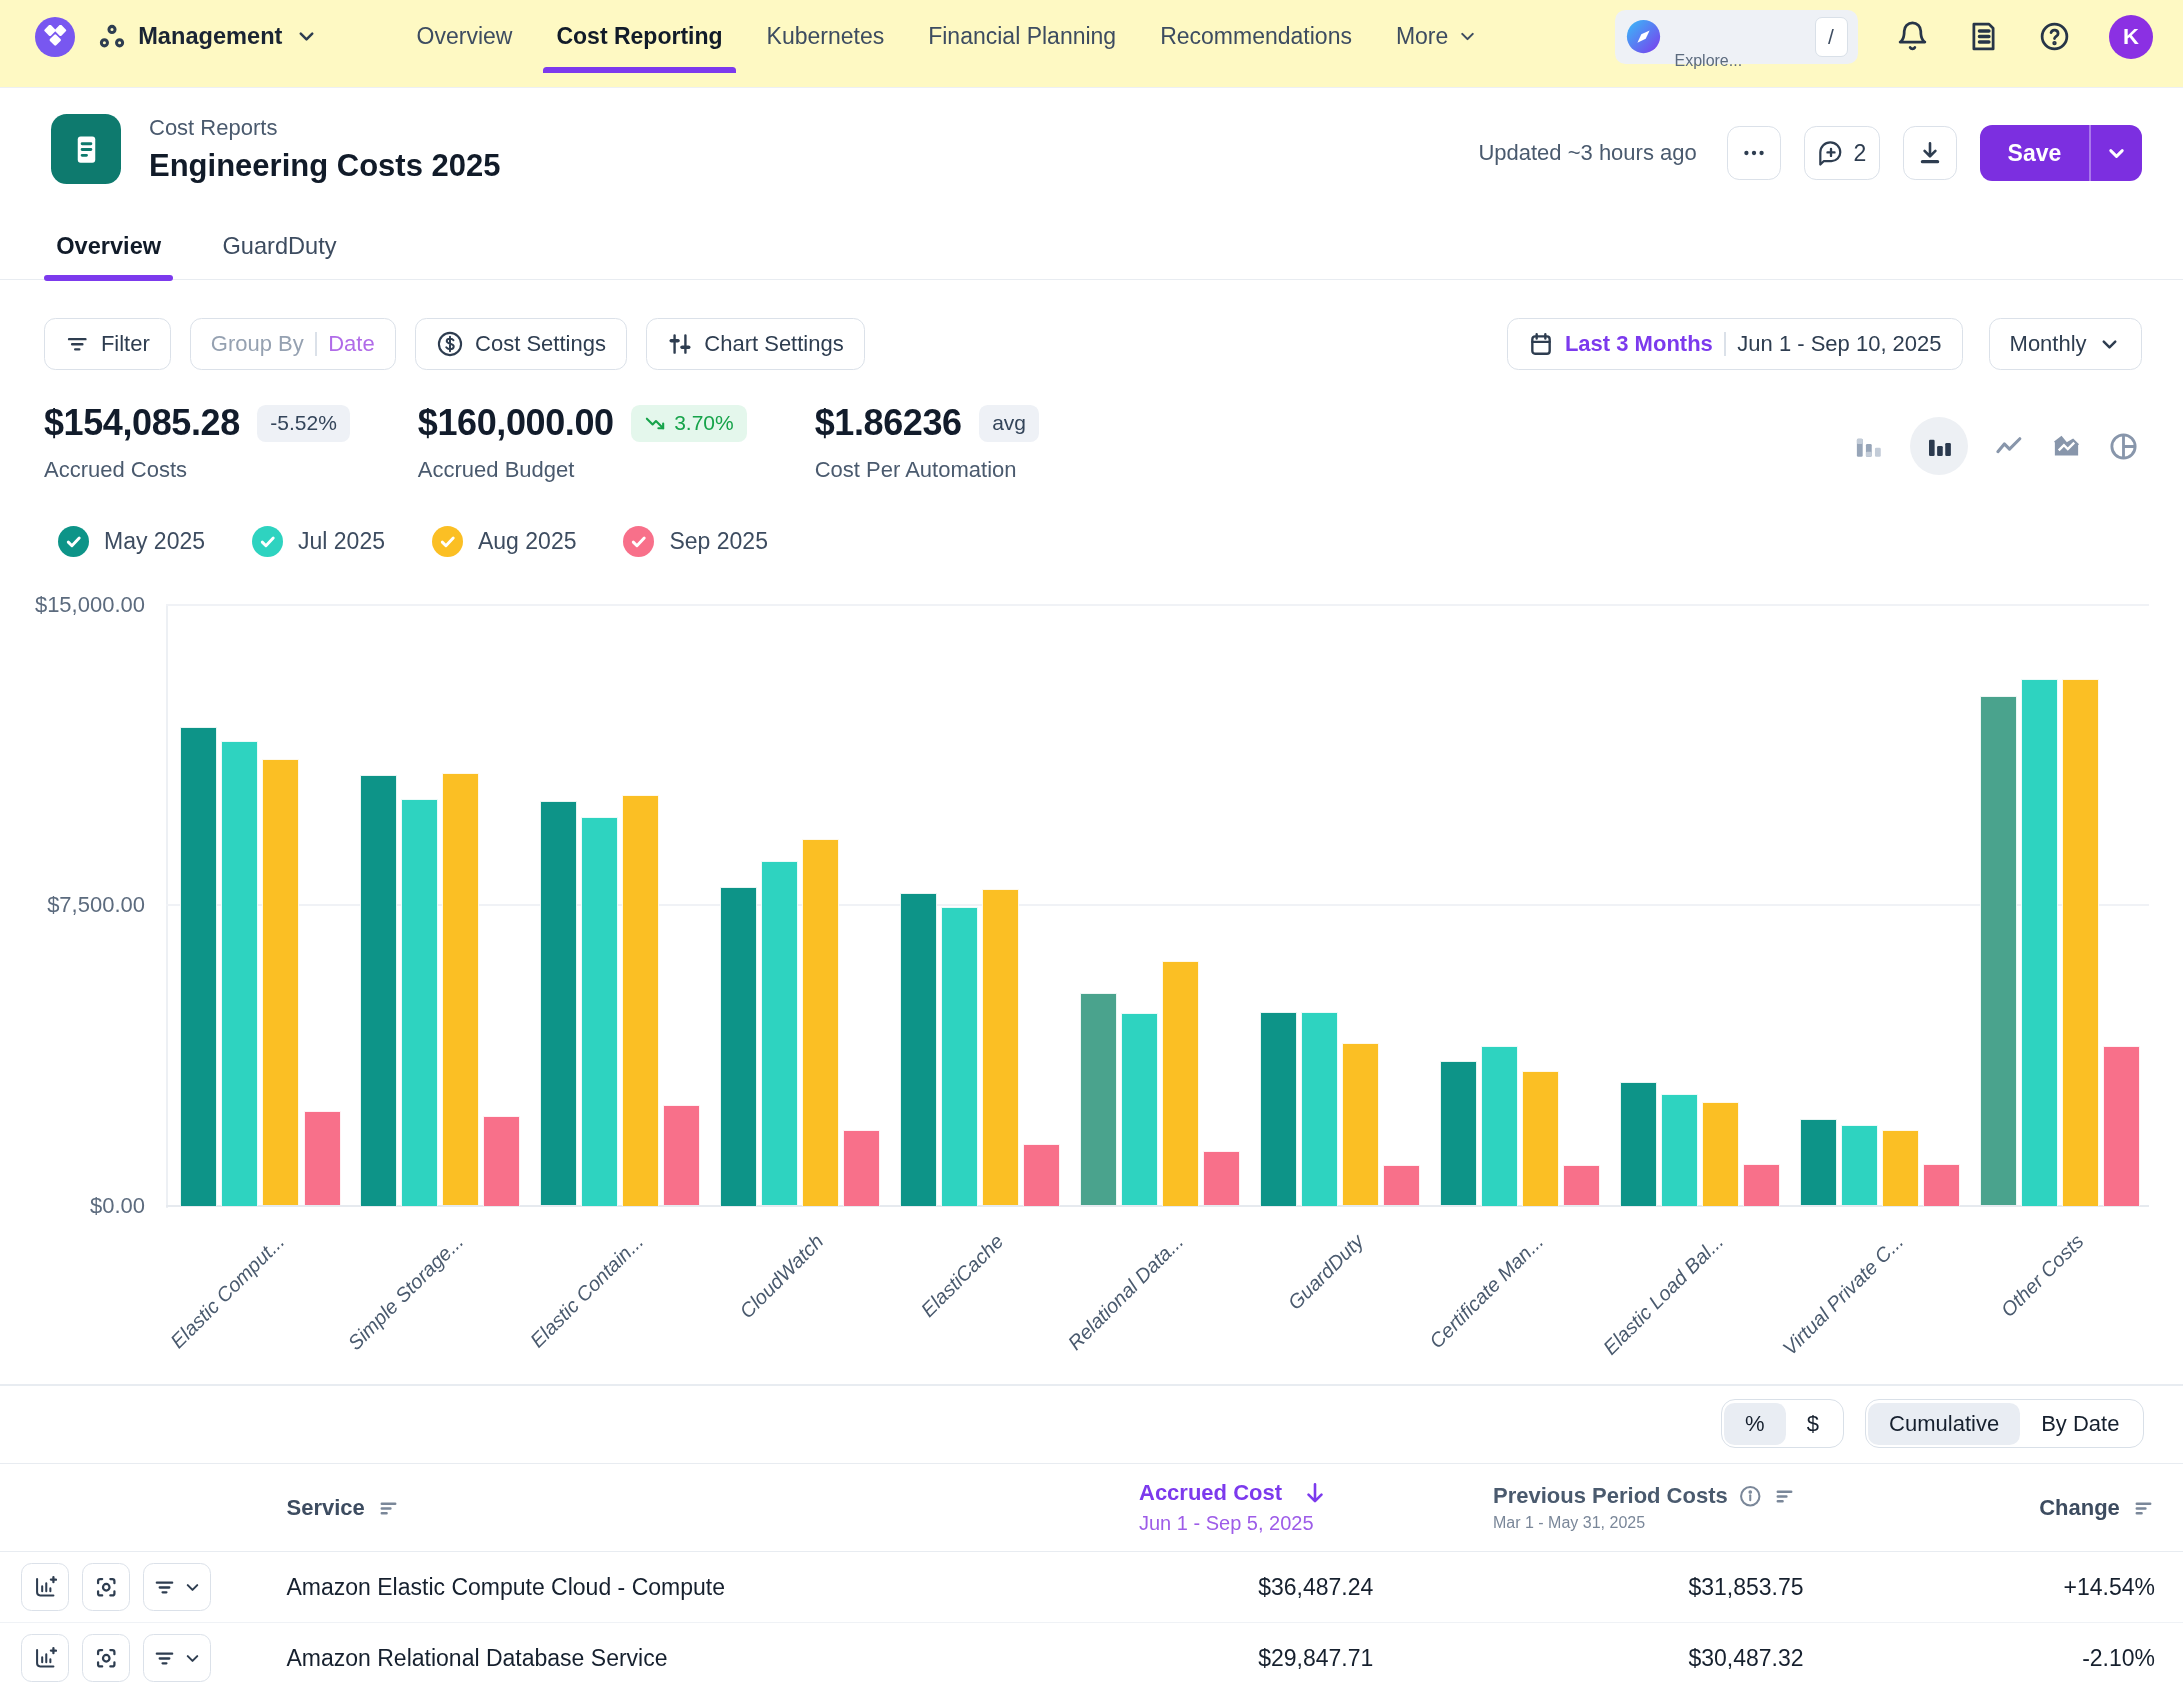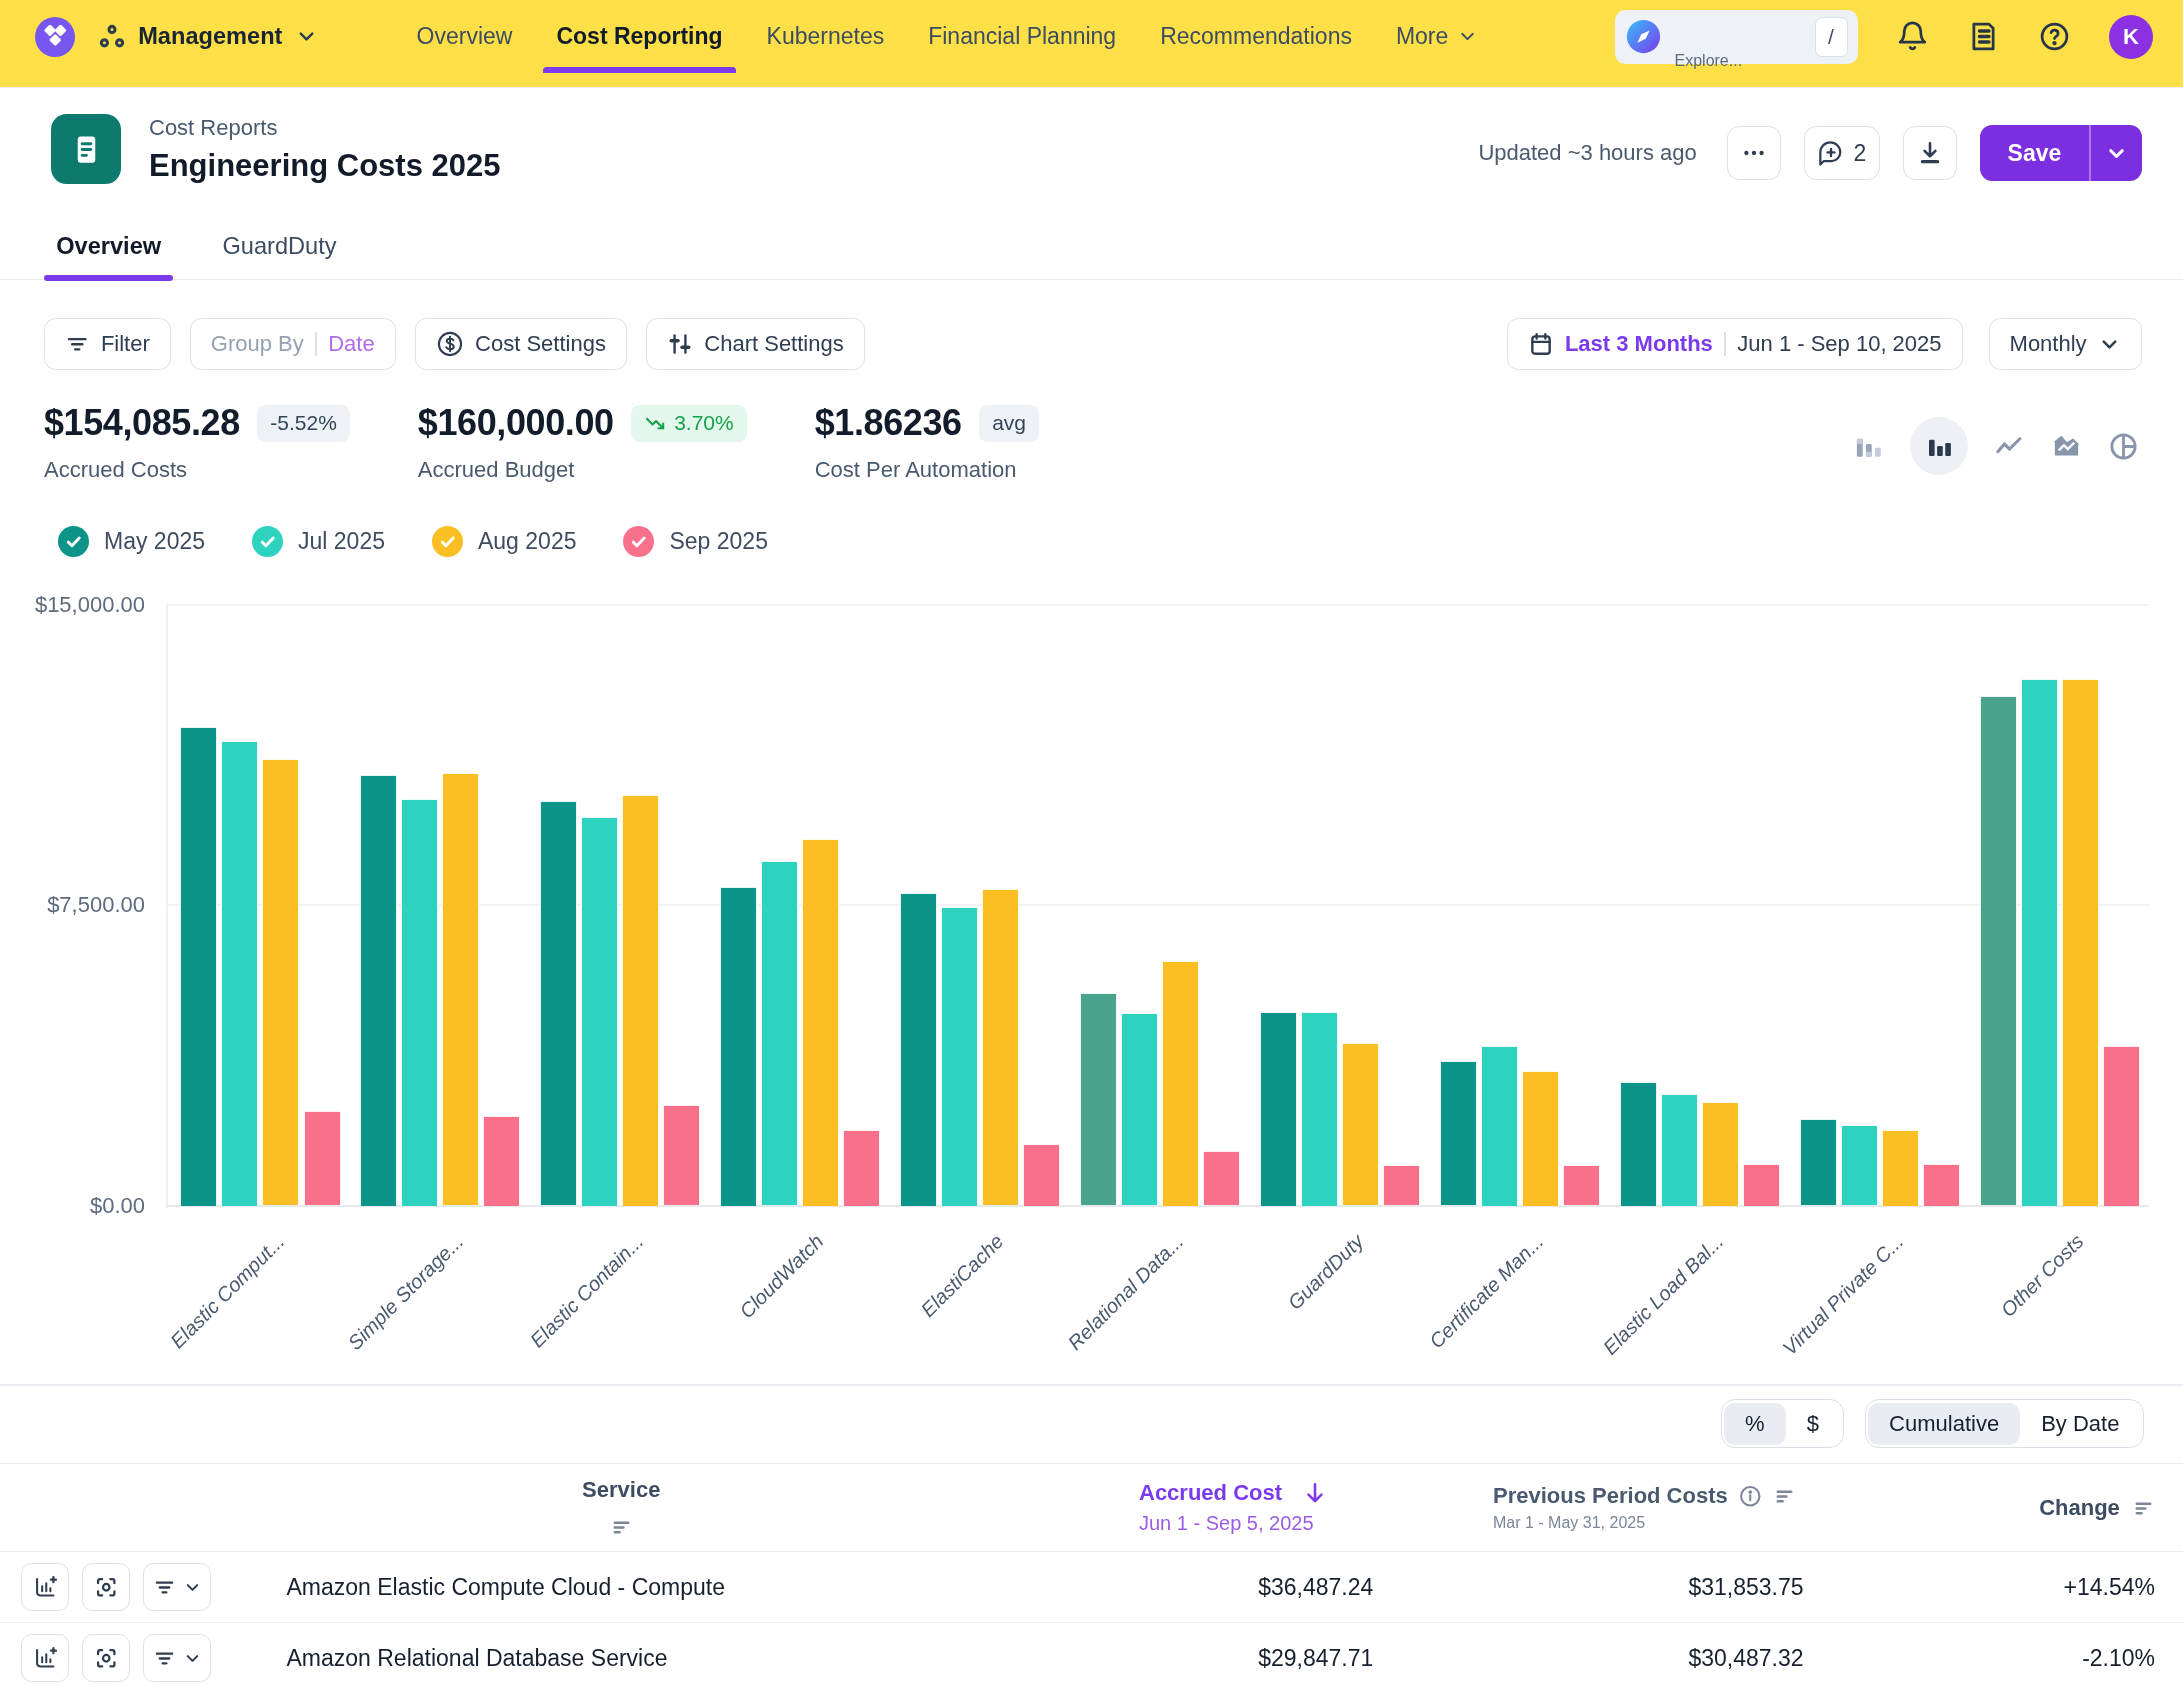--- a/index.html
+++ b/index.html
@@ -3,21 +3,21 @@
 <meta charset="utf-8">
 <style>
   * { margin:0; padding:0; box-sizing:border-box; }
   html,body { background:#fff; }
   body { font-family:"Liberation Sans","DejaVu Sans",sans-serif; color:#16202E; }
   .app { position:relative; width:2184px; height:1686px; background:#fff; overflow:hidden; }
 
   svg { display:block; }
 
   
-  .topnav { position:absolute; top:0; left:0; width:100%; height:88px; display:flex; align-items:stretch; padding:0 31px 14px 35px; border-bottom:1.7px solid #EDF0F4; background:#fde047; z-index:5;}
+  .topnav { position:absolute; top:0; left:0; width:100%; height:88px; display:flex; align-items:stretch; padding:0 31px 14px 35px; border-bottom:1.7px solid #EDF0F4; background:#fef9c3; z-index:5;}
   .topnav .left { display:flex; align-items:center; gap:23px; }
   .logo { width:40px; height:40px; border-radius:50%; background:#7857F0; display:flex; align-items:center; justify-content:center; align-self:center;}
   .ws { display:flex; align-items:center; gap:12.2px; cursor:pointer; align-self:center;}
   .ws-label { font-size:23.6px; font-weight:700; color:#1A2433; }
   .navlinks { display:flex; align-items:stretch; margin-left:77px; }
   .navlink { display:flex; align-items:center; padding:0 22px; font-size:23px; color:#3D4C60; cursor:pointer; position:relative; gap:8.7px;}
   .navlink.active { font-weight:700; color:#111B29; }
   .navlink.active::after { content:""; position:absolute; left:8.7px; right:8.7px; bottom:0; height:6.1px; background:#7C3AED; border-radius:3.5px 3.5px 0 0; }
   .topnav .right { margin-left:auto; display:flex; align-items:center; gap:38px; }
   .explore { width:243px; height:54px; background:#EEF1F6; border-radius:10.5px; display:flex; align-items:center; gap:14px; padding:0 10.5px 0 10.5px; cursor:pointer; }
@@ -89,21 +89,21 @@
 
   
   .tctrls { position:absolute; top:1399px; right:40px; display:flex; gap:21px; }
   .seg-group { display:flex; border:1.7px solid #D9E0E8; border-radius:14px; background:#fff; padding:2.6px; }
   .seg { height:42px; display:flex; align-items:center; justify-content:center; padding:0 21px; font-size:22px; color:#16202E; border-radius:10.5px; cursor:pointer; }
   .seg.active { background:#E9EDF3; }
 
   
   .table { position:absolute; top:1463px; left:0; width:2184px; }
   .thead { display:grid; grid-template-columns:262px 694px 419px 432px 376px; align-items:center; height:89px; border-top:1.7px solid #E8ECF1; border-bottom:1.7px solid #E8ECF1; }
-  .th-service { grid-column:2; display:flex; align-items:center; gap:12.2px; font-size:22px; font-weight:600; color:#3D4C60; padding-left:24.5px; cursor:pointer;flex-direction:column;}
+  .th-service { grid-column:2; display:flex; align-items:center; gap:12.2px; font-size:22px; font-weight:600; color:#3D4C60; padding-left:24.5px; cursor:pointer;}
   .th-accrued { grid-column:3; padding-left:183px; cursor:pointer;}
   .th-accrued .l1 { display:flex; align-items:center; gap:20px; font-size:22px; font-weight:600; color:#7C3AED; }
   .th-accrued .l2 { margin-top:5.2px; font-size:20px; color:#9D5CE8; }
   .th-prev { grid-column:4; padding-left:118px; cursor:pointer;}
   .th-prev .l1 { display:flex; align-items:center; gap:10.5px; font-size:22px; font-weight:600; color:#4A5A6E; }
   .th-prev .l2 { margin-top:5.2px; font-size:16px; color:#7A8799; }
   .th-change { grid-column:5; display:flex; align-items:center; justify-content:flex-end; gap:12.2px; padding-right:28px; font-size:22px; font-weight:600; color:#3D4C60; cursor:pointer;}
   .trow { display:grid; grid-template-columns:262px 694px 419px 432px 376px; align-items:center; height:71px; border-bottom:1.7px solid #EFF2F6; }
   .row-icons { display:flex; gap:13px; padding-left:21px; }
   .rbtn { height:48px; min-width:48px; border:1.7px solid #DBE1E9; border-radius:10.5px; background:#fff; display:flex; align-items:center; justify-content:center; gap:7px; cursor:pointer; padding:0 8.7px;}

